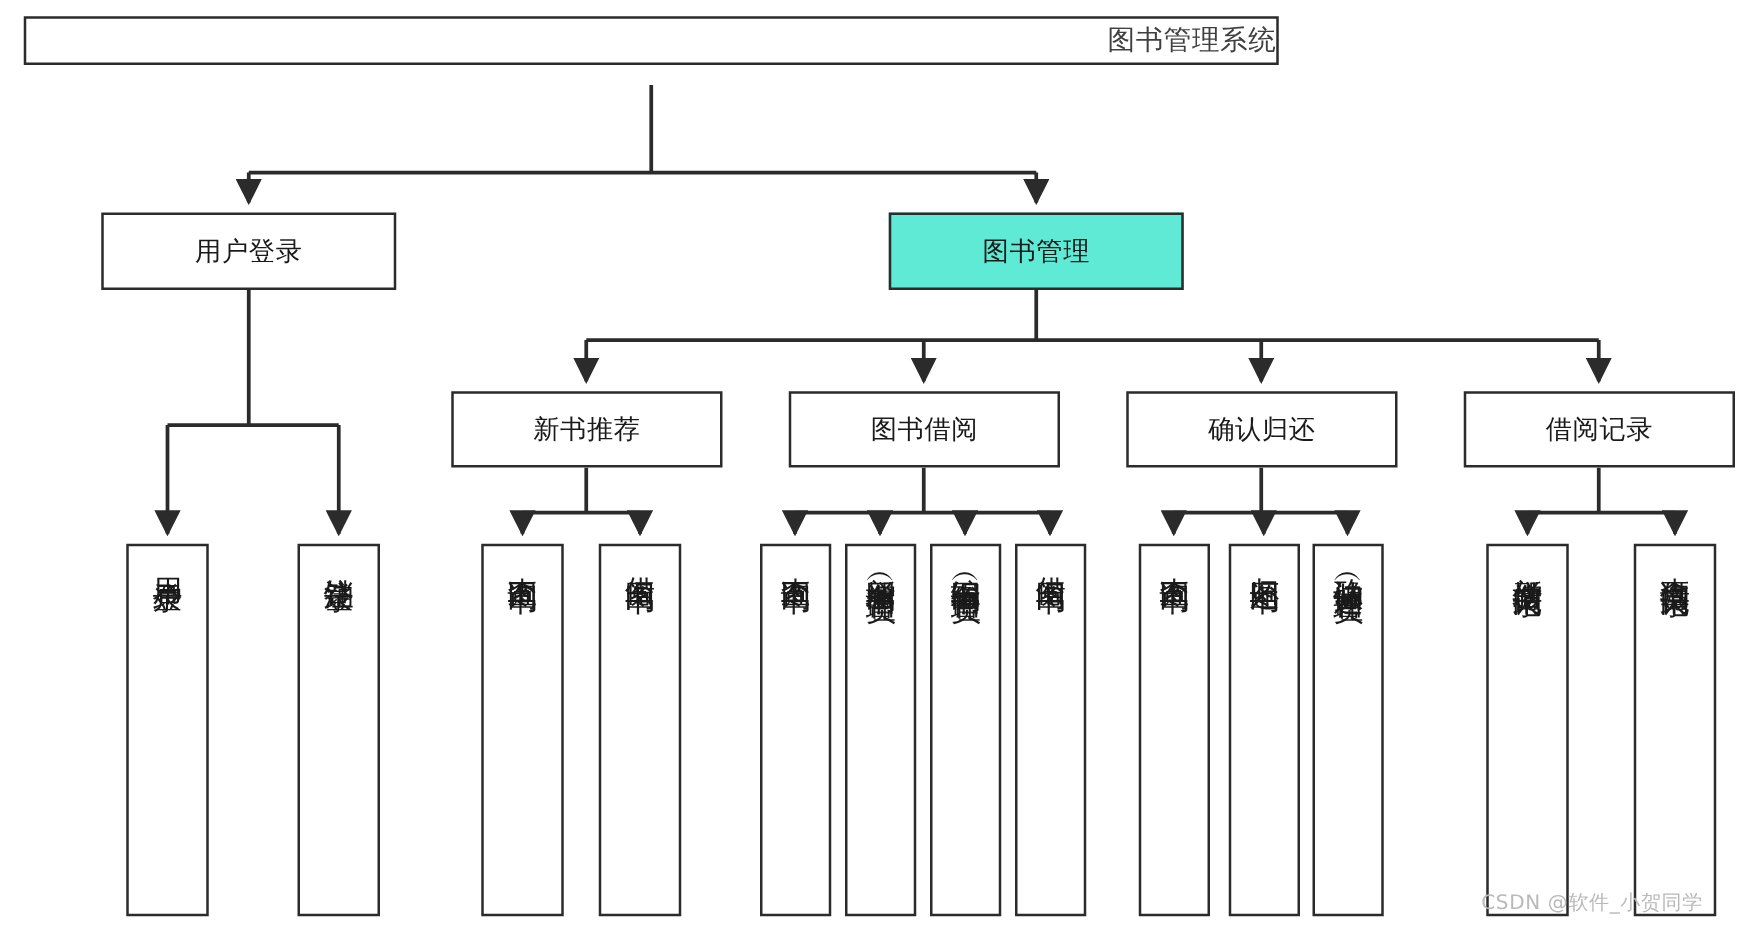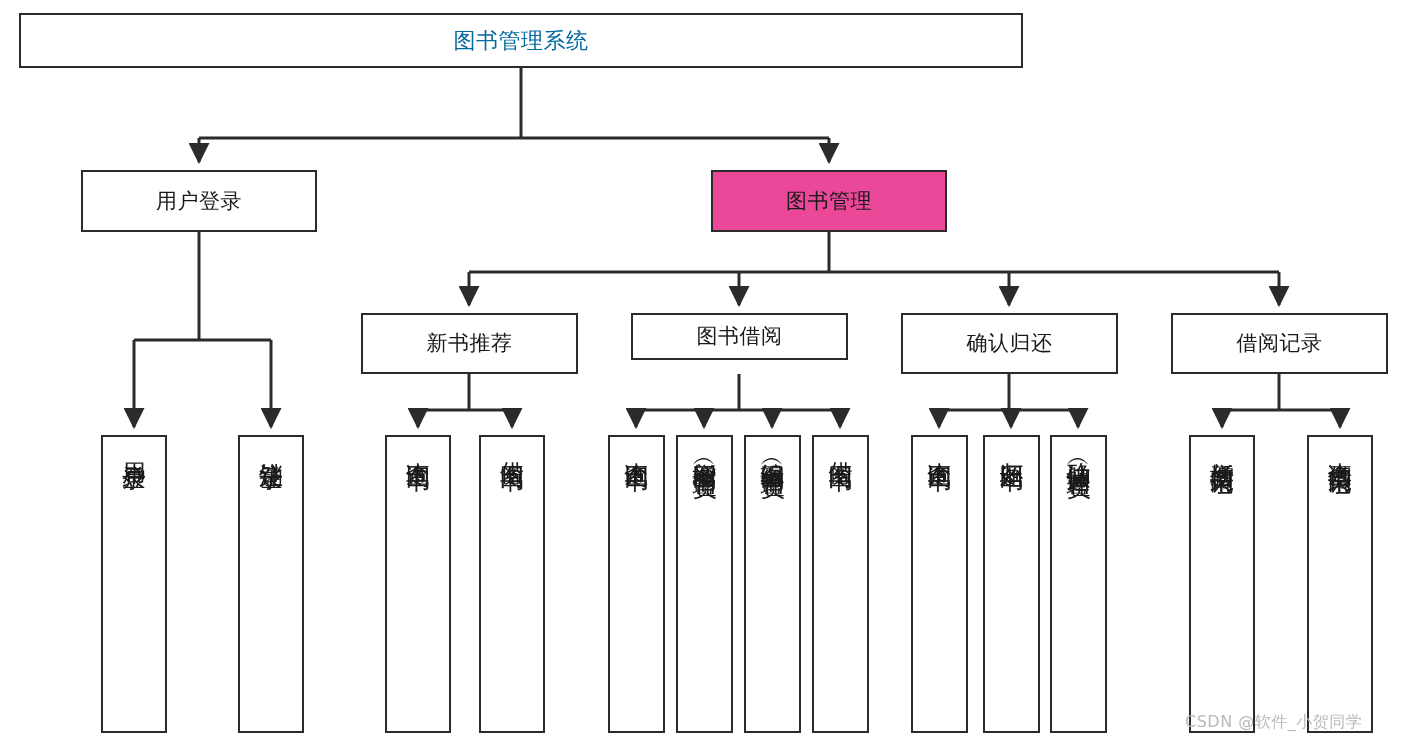--- a/index.html
+++ b/index.html
@@ -122,35 +122,35 @@
       <path d="M 1011 410 L 1011 427" marker-end="url(#arrowhead)"></path>
       <path d="M 1078 410 L 1078 427" marker-end="url(#arrowhead)"></path>
 
       <path d="M 1279 374 L 1279 410"></path>
       <path d="M 1222 410 L 1340 410"></path>
       <path d="M 1222 410 L 1222 427" marker-end="url(#arrowhead)"></path>
       <path d="M 1340 410 L 1340 427" marker-end="url(#arrowhead)"></path>
     </g>
   </svg>
 
-  <div class="node horiz root" style="left: 19px; top: 13px; width: 1004px; height: 55px; border-color: rgb(43, 43, 43); background: rgb(255, 255, 255); color: #0369a1;">
+  <div class="node horiz root" style="left: 19px; top: 13px; width: 1004px; height: 39px; border-color: rgb(43, 43, 43); background: rgb(255, 255, 255); color: #404040; justify-content: flex-end;">
     <span class="label">图书管理系统</span>
   </div>
 
   <div class="node horiz" style="left: 81px; top: 170px; width: 236px; height: 62px; border-color: rgb(43, 43, 43); background: rgb(255, 255, 255); color: rgb(26, 26, 26);">
     <span class="label">用户登录</span>
   </div>
-  <div class="node horiz" style="left: 711px; top: 170px; width: 236px; height: 62px; border-color: rgb(43, 43, 43); background: #ec4899; color: rgb(26, 26, 26);">
+  <div class="node horiz" style="left: 711px; top: 170px; width: 236px; height: 62px; border-color: rgb(43, 43, 43); background: #5eead4; color: rgb(26, 26, 26);">
     <span class="label">图书管理</span>
   </div>
 
   <div class="node horiz" style="left: 361px; top: 313px; width: 217px; height: 61px; border-color: rgb(43, 43, 43); background: rgb(255, 255, 255); color: rgb(26, 26, 26);">
     <span class="label">新书推荐</span>
   </div>
-  <div class="node horiz" style="left: 631px; top: 313px; width: 217px; height: 47px; border-color: rgb(43, 43, 43); background: rgb(255, 255, 255); color: rgb(26, 26, 26);">
+  <div class="node horiz" style="left: 631px; top: 313px; width: 217px; height: 61px; border-color: rgb(43, 43, 43); background: rgb(255, 255, 255); color: rgb(26, 26, 26);">
     <span class="label">图书借阅</span>
   </div>
   <div class="node horiz" style="left: 901px; top: 313px; width: 217px; height: 61px; border-color: rgb(43, 43, 43); background: rgb(255, 255, 255); color: rgb(26, 26, 26);">
     <span class="label">确认归还</span>
   </div>
   <div class="node horiz" style="left: 1171px; top: 313px; width: 217px; height: 61px; border-color: rgb(43, 43, 43); background: rgb(255, 255, 255); color: rgb(26, 26, 26);">
     <span class="label">借阅记录</span>
   </div>
 
   <div class="node vert" style="left: 101px; top: 435px; width: 66px; height: 298px; border-color: rgb(43, 43, 43); background: rgb(255, 255, 255); color: rgb(26, 26, 26);">

